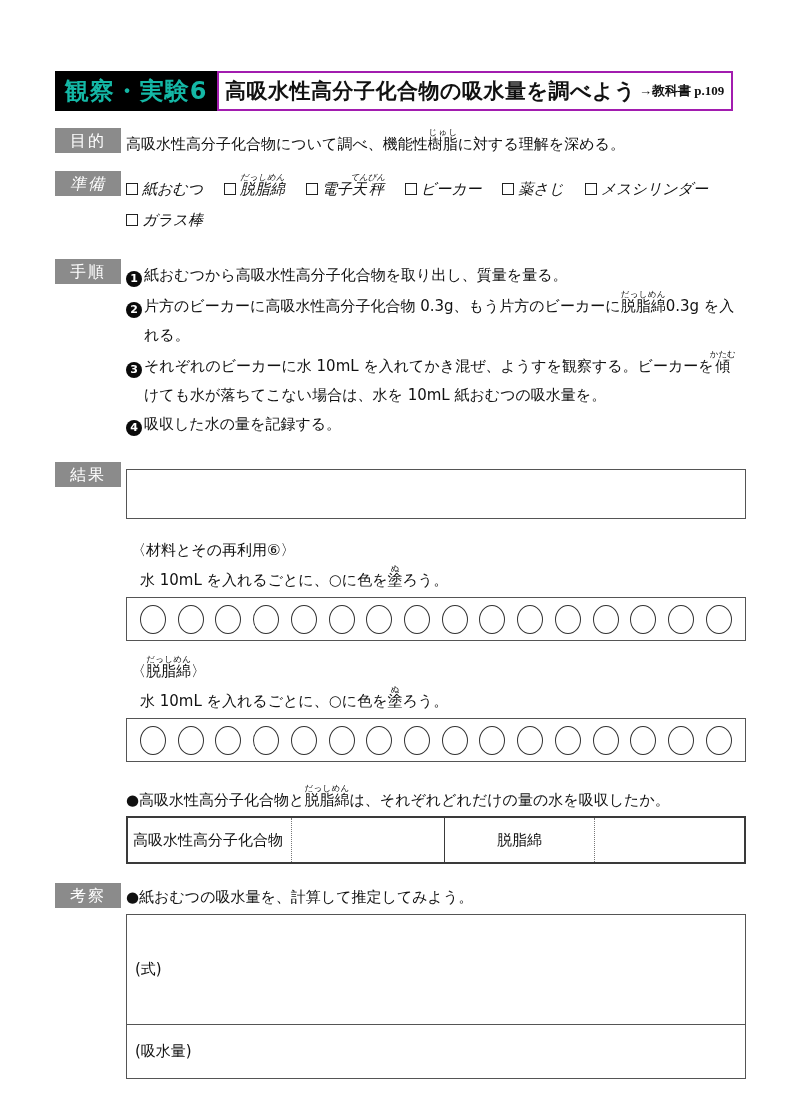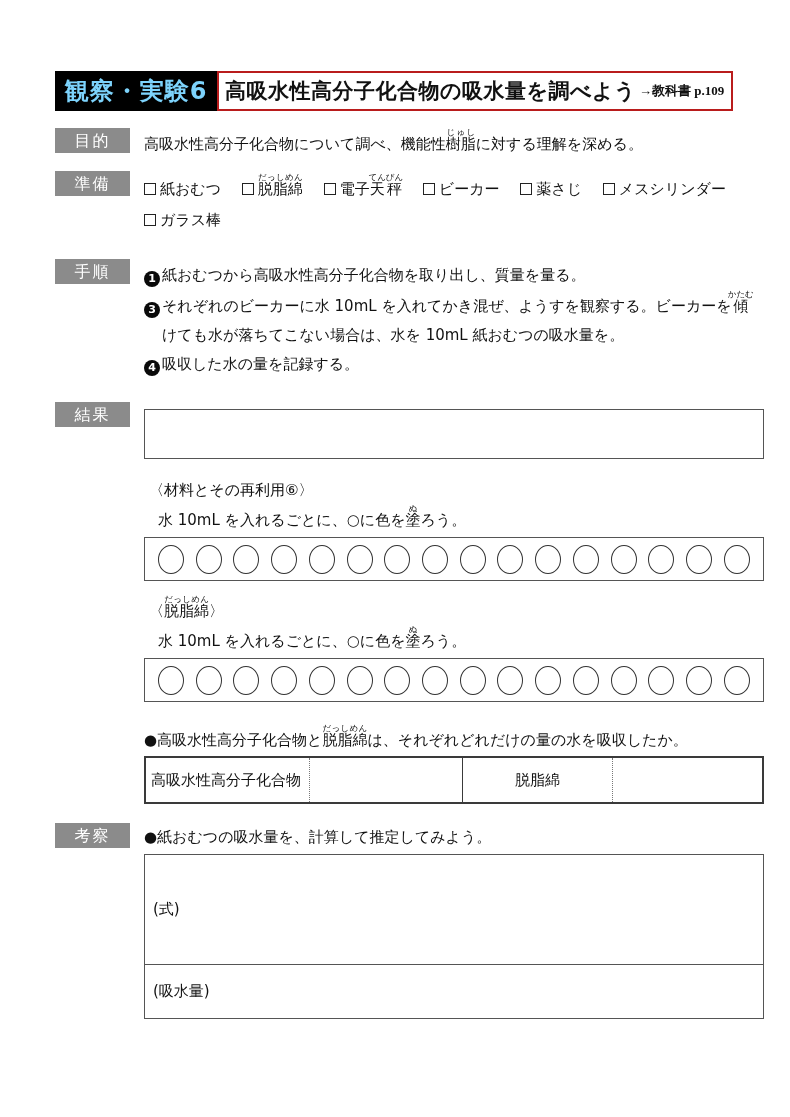--- a/index.html
+++ b/index.html
@@ -15,39 +15,39 @@
   .header { position:relative; height:22px; font-size:15px; }
   .header .h-unit { position:absolute; left:0; top:0; }
   .header .h-year { position:absolute; left:251px; top:0; }
   .header .h-class { position:absolute; left:334px; top:0; }
   .header .h-num { position:absolute; left:417px; top:0; }
   .header .h-name { position:absolute; left:457px; top:0; }
 
   
   .titlebar { display:flex; width:678px; height:40px; margin-top:13px; }
   .badge {
-    width:162px; height:40px; background:#000; color:#7dd3fc;
+    width:162px; height:40px; background:#000; color:#14b8a6;
     font-size:24px; font-weight:bold; text-align:center; line-height:40px;
     letter-spacing:1px; flex-shrink:0;
   }
   .titlebox {
-    flex:1; border:2px solid #b91c1c; display:flex; align-items:center;
+    flex:1; border:2px solid #a21caf; display:flex; align-items:center;
     padding:0 6px; white-space:nowrap; overflow:hidden;
   }
   .title-main { font-size:21px; font-weight:bold; letter-spacing:0.5px; }
   .title-ref { font-size:13px; font-weight:bold; margin-left:3px;font-family:Liberation Serif, serif; }
 
   
   .row { display:flex; align-items:flex-start; }
   .sec-label {
-    width:75px; height:25px; background:#8b8b8b; color:#fff;
+    width:66px; height:25px; background:#8b8b8b; color:#fff;
     font-size:16px; text-align:center; line-height:25px; letter-spacing:2px;
     flex-shrink:0;
   }
-  .content { margin-left:14px; width:620px; font-size:15px; padding-top:2px; }
+  .content { margin-left:5px; width:620px; font-size:15px; padding-top:2px; }
 
   ruby rt { font-size:8.5px; color:#111; }
 
   
   .equip-line { line-height:31px; white-space:nowrap; }
   .equip-item { margin-right:16px; }
   .checkbox {
     display:inline-block; width:12px; height:12px;
     border:1.5px solid #222; margin-right:4px; vertical-align:-1px;
   }
@@ -84,21 +84,21 @@
   .ans-table .c3 { width:150px; text-align:center; border-right:1px dotted #777; }
   .ans-table .c4 { flex:1; }
 
   
   .big-box { width:620px; height:165px; border:1.5px solid #555; margin-top:5px; }
   .formula-area { height:110px; border-bottom:1.5px solid #555; display:flex; align-items:center; padding-left:8px; }
   .amount-area { height:52px; display:flex; align-items:center; padding-left:8px; }
   .area-label { font-size:15px; }
 
   .mt-purpose { margin-top:17px; }
-  .mt-prep { margin-top:17px; }
+  .mt-prep { margin-top:17px;font-style:italic; }
   .mt-steps { margin-top:23px; }
   .mt-result { margin-top:23px; }
   .mt-disc { margin-top:19px; }
 </style>
 </head>
 <body>
 
 <div class="page">
 
 
@@ -134,20 +134,23 @@
     </div>
   </div>
 
   <div class="row mt-steps">
     <div class="sec-label">手順</div>
     <div class="content">
       <div class="step">
         <span class="step-marker">1</span><span>紙おむつから高吸水性高分子化合物を取り出し、質量を量る。</span>
       </div>
       <div class="step">
+        <span class="step-marker">2</span><span>片方のビーカーに高吸水性高分子化合物 0.3g、もう片方のビーカーに</span><ruby><span>脱脂綿</span><rt>だっしめん</rt></ruby><span>0.3g を入れる。</span>
+      </div>
+      <div class="step">
         <span class="step-marker">3</span><span>それぞれのビーカーに水 10mL を入れてかき混ぜ、ようすを観察する。ビーカーを</span><ruby><span>傾</span><rt>かたむ</rt></ruby><span>けても水が落ちてこない場合は、水を 10mL 紙おむつの吸水量を。</span>
       </div>
       <div class="step">
         <span class="step-marker">4</span><span>吸収した水の量を記録する。</span>
       </div>
     </div>
   </div>
 
   <div class="row mt-result">
     <div class="sec-label">結果</div>

